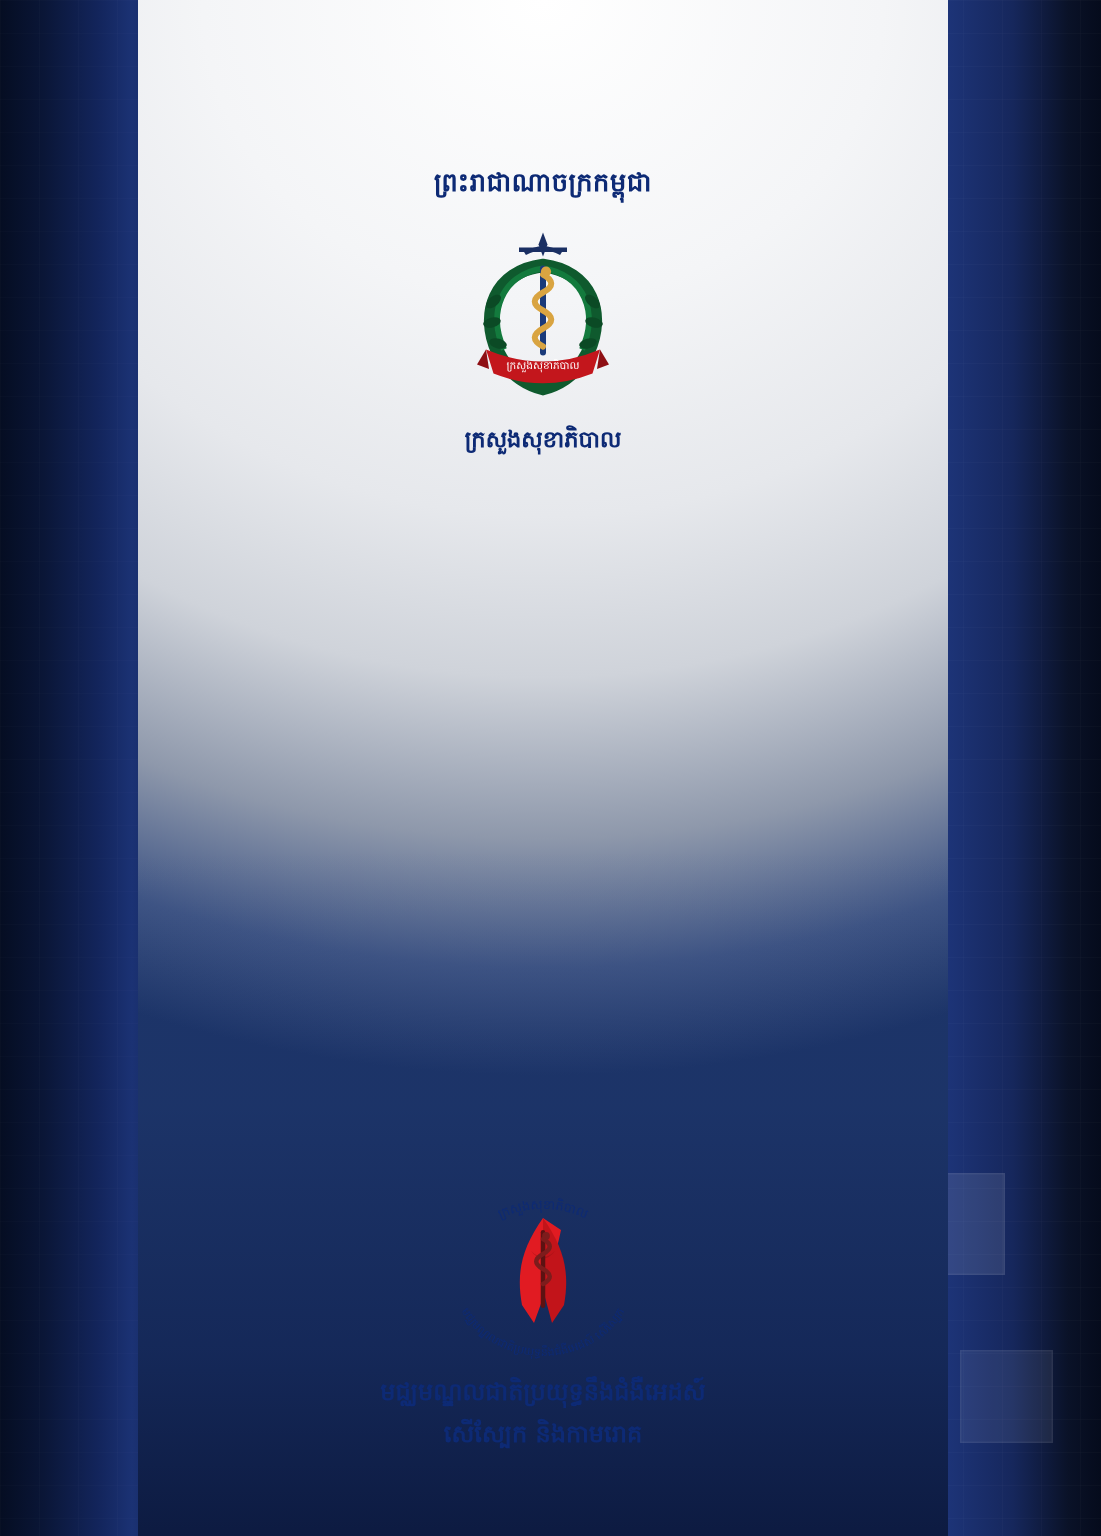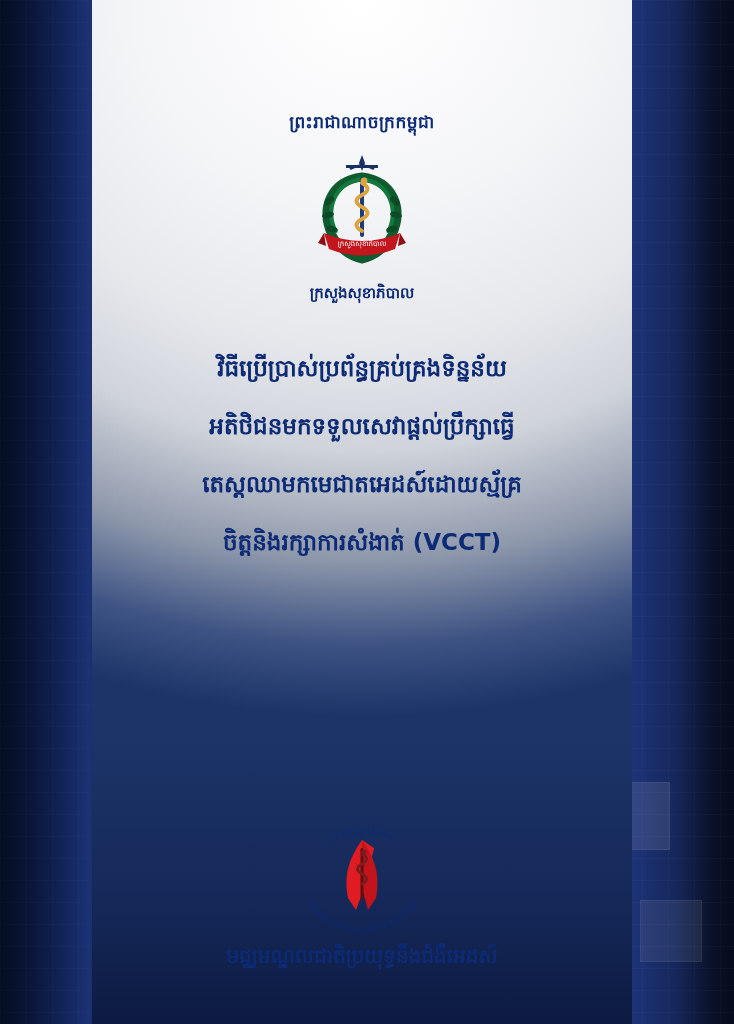--- a/index.html
+++ b/index.html
@@ -148,21 +148,21 @@
   .ribbon-logo {
     width: 160px;
     height: 120px;
     margin: 0 auto;
     position: relative;
   }
   .org {
     margin-top: 8px;
     color: #0d2a75;
     font-weight: bold;
-    font-size: 20px;
+    font-size: 16px;
     line-height: 28px;
   }
 </style>
 </head>
 <body>
 
 <div class="cover">
 
   <div class="frame-bg"></div>
   <div class="mosaic left"></div>
@@ -207,26 +207,20 @@
 
           <path d="M22 82 q38 16 76 0 l-5 16 q-33 13 -66 0 Z" fill="#c3161c"></path>
           <path d="M22 82 l-6 10 l8 3 z" fill="#8e0f14"></path>
           <path d="M98 82 l6 10 l-8 3 z" fill="#8e0f14"></path>
           <text x="60" y="95" font-size="7" fill="#ffffff" text-anchor="middle" font-family="DejaVu Sans, sans-serif">ក្រសួងសុខាភិបាល</text>
         </svg>
       </div>
 
       <div class="ministry">ក្រសួងសុខាភិបាល</div>
 
-      <div class="title">
-        <span class="t-line">វិធីប្រើប្រាស់ប្រព័ន្ធគ្រប់គ្រងទិន្នន័យ</span>
-        <span class="t-line">អតិថិជនមកទទួលសេវាផ្តល់ប្រឹក្សាធ្វើ</span>
-        <span class="t-line">តេស្តឈាមកមេជាតអេដស៍ដោយស្ម័គ្រ</span>
-        <span class="t-line">ចិត្តនិងរក្សាការសំងាត់ (VCCT)</span>
-      </div>
 
       <div class="bottom-block">
 
         <div class="ribbon-logo">
           <svg viewBox="0 0 160 120" width="160" height="120" aria-hidden="true">
             <defs>
               <path id="arcTop" d="M22,70 A58,50 0 0 1 138,70"></path>
               <path id="arcBot" d="M20,66 A60,52 0 0 0 140,66"></path>
             </defs>
 
@@ -242,18 +236,19 @@
             <path d="M72 48 q8 8 16 0 q-8 10 -16 0 Z" fill="#8d0f14" opacity=".5"></path>
 
             <rect x="78.5" y="34" width="3" height="52" rx="1.5" fill="#5c1212"></rect>
             <path d="M80 40 q9 5 0 10 q-9 5 0 10 q9 5 0 10" fill="none" stroke="#7d1c1c" stroke-width="3" stroke-linecap="round"></path>
             <circle cx="82" cy="38" r="2.6" fill="#7d1c1c"></circle>
           </svg>
         </div>
 
         <div class="org">
           <div>មជ្ឈមណ្ឌលជាតិប្រយុទ្ធនឹងជំងឺអេដស៍</div>
+          <div>សើស្បែក និងកាមរោគ</div>
         </div>
       </div>
 
     </div>
   </div>
 </div>
 
 </body></html>

